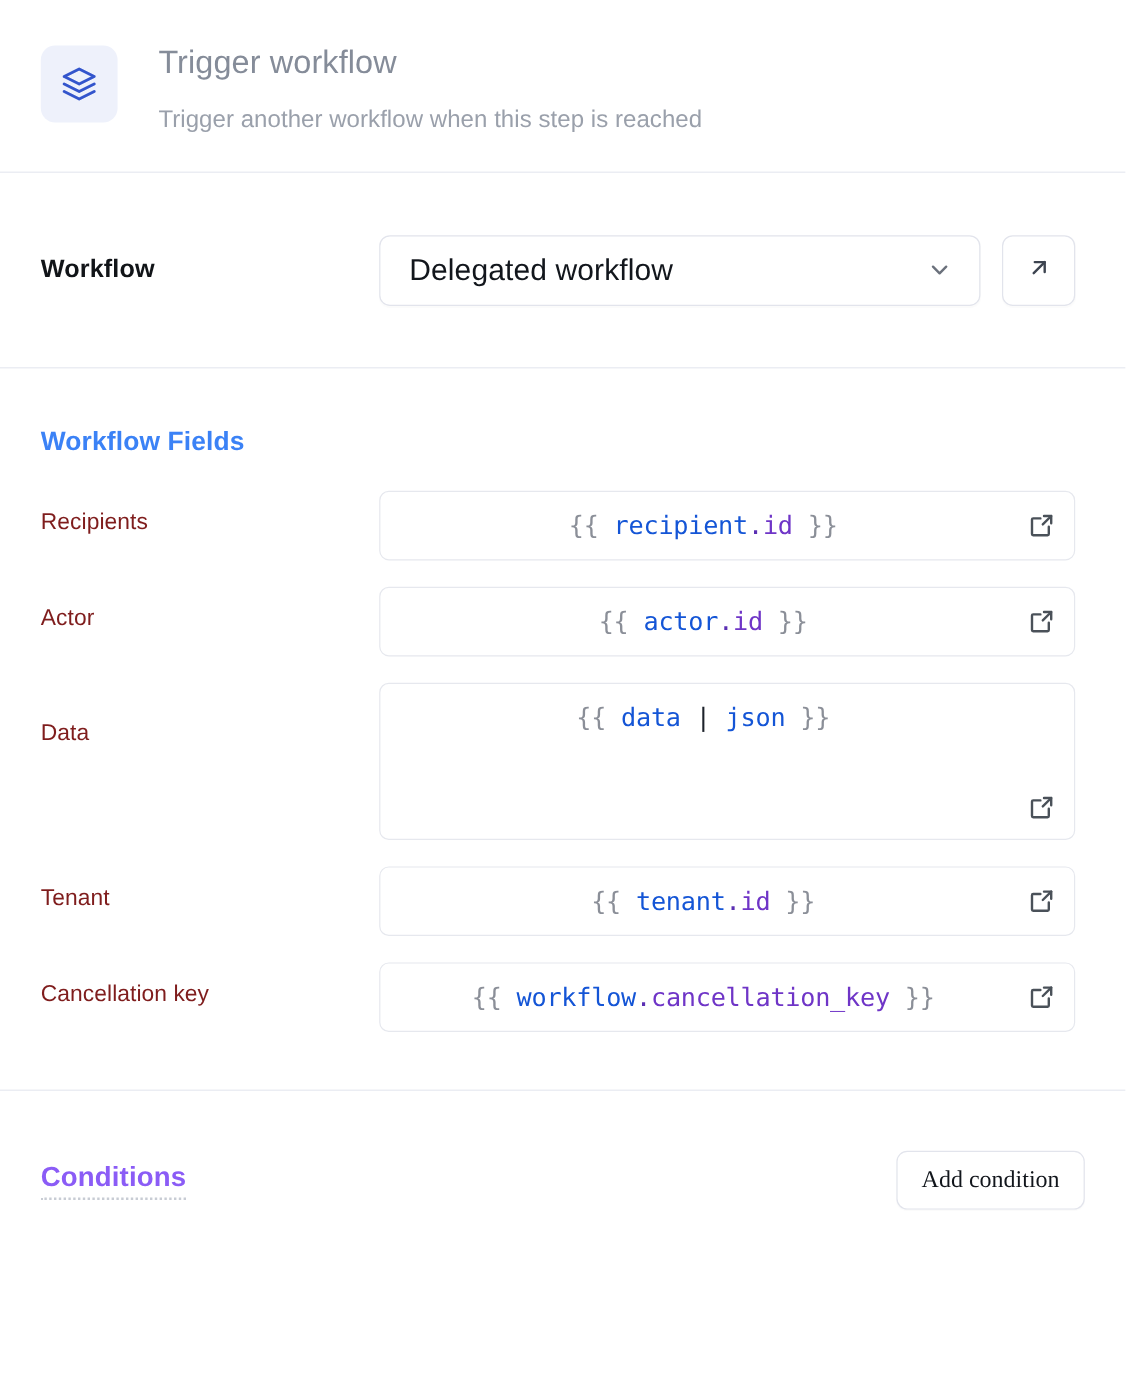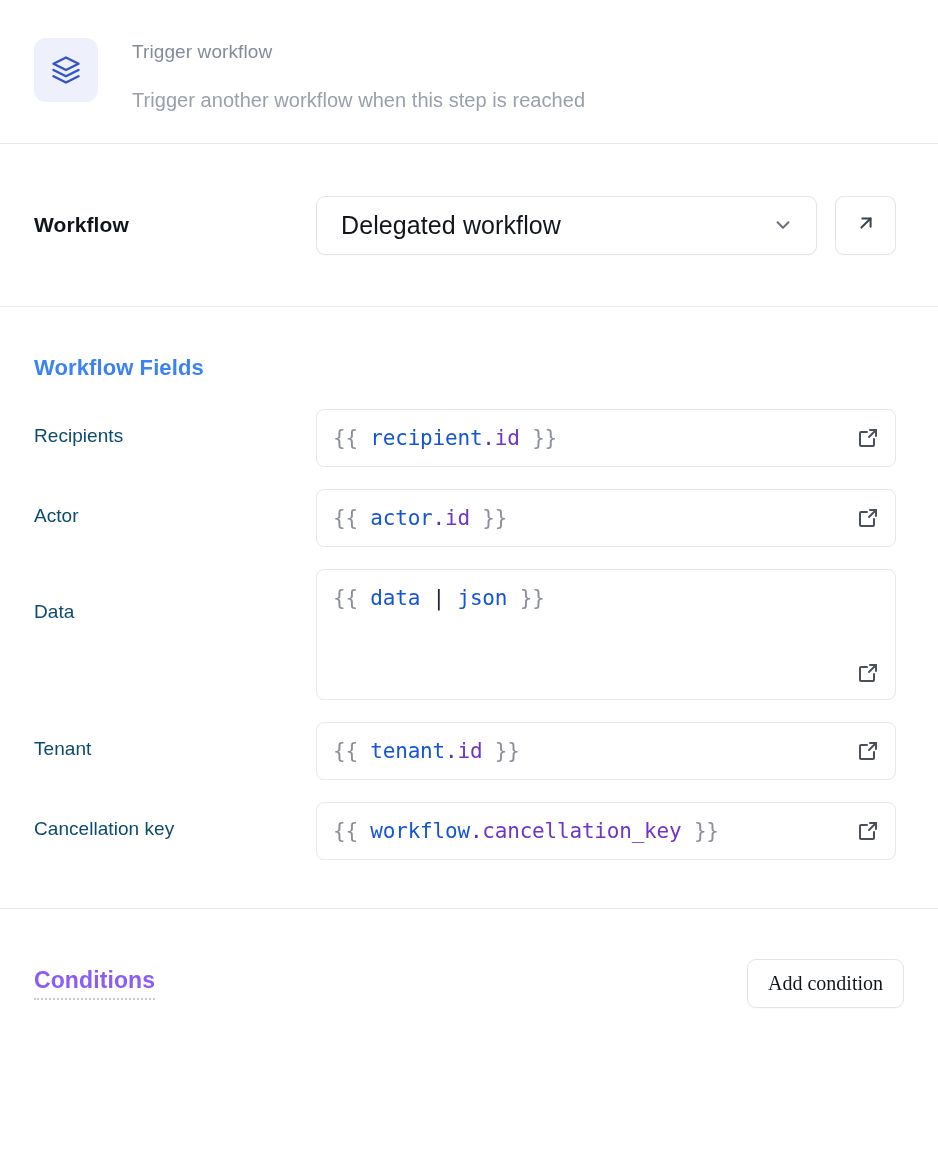--- a/index.html
+++ b/index.html
@@ -34,21 +34,21 @@
     align-items: center;
     justify-content: center;
     margin-top: 6px;
   }
   .step-icon-box svg { display: block; }
   .header-text {
     margin-left: 34px;
     padding-top: 2px;
   }
   .step-title {
-    font-size: 19px;
+    font-size: 27px;
     line-height: 36px;
     font-weight: 400;
     color: #858c99;
     letter-spacing: 0.1px;
   }
   .step-subtitle {
     font-size: 20px;
     line-height: 28px;
     font-weight: 400;
     color: #9aa0ab;
@@ -133,37 +133,38 @@
     letter-spacing: 0.1px;
   }
   .field-row {
     display: flex;
     align-items: flex-start;
     margin-top: 22px;
   }
   .field-row.first { margin-top: 18px; }
   .field-label {
     font-size: 19px;
-    color: #0c4a6e;
+    color: #7f1d1d;
     width: 282px;
     flex: 0 0 282px;
     padding-top: 16px;
     letter-spacing: 0.05px;
   }
   .field-label.tall { padding-top: 32px; }
   .code-box {
     position: relative;
     flex: 0 0 580px;
     width: 580px;
     min-height: 56px;
     border: 1px solid #e6e8ee;
     border-radius: 8px;
     background: #ffffff;
     box-sizing: border-box;
     padding: 14px 56px 14px 16px;
+    text-align: center;
   }
   .code-box.tall {
     min-height: 131px;
     padding-bottom: 20px;
   }
   .code-text {
     font-family: "DejaVu Sans Mono", monospace;
     font-size: 21px;
     line-height: 28px;
     color: #8b8f98;

